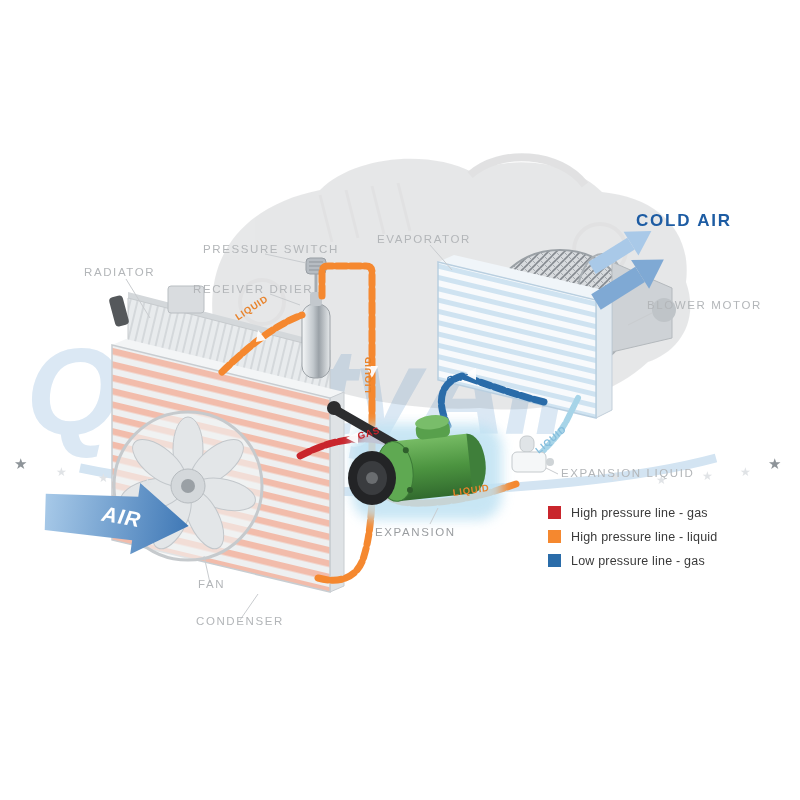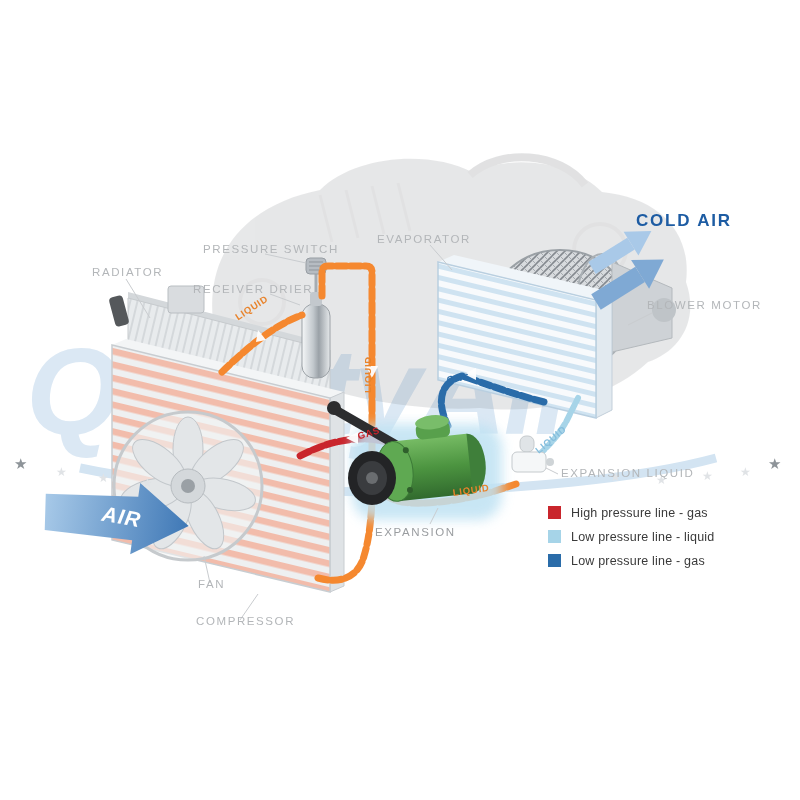--- a/index.html
+++ b/index.html
@@ -210,47 +210,47 @@
       <path d="M270 294 L300 305"></path>
       <path d="M430 245 L452 270"></path>
       <path d="M652 313 L628 325"></path>
       <path d="M558 474 L546 468"></path>
       <path d="M430 524 L438 508"></path>
       <path d="M210 583 L204 556"></path>
       <path d="M240 620 L258 594"></path>
     </g>
   </svg>
 
-  <div class="lbl" style="left:92px;top:266px">RADIATOR</div>
+  <div class="lbl" style="left:84px;top:266px">RADIATOR</div>
   <div class="lbl" style="left:203px;top:243px">PRESSURE SWITCH</div>
   <div class="lbl" style="left:193px;top:283px">RECEIVER DRIER</div>
   <div class="lbl" style="left:377px;top:233px">EVAPORATOR</div>
   <div class="lbl-coldair" style="left:627px;top:211px">COLD AIR</div>
   <div class="lbl" style="left:647px;top:299px">BLOWER MOTOR</div>
   <div class="lbl" style="left:561px;top:467px">EXPANSION LIQUID</div>
   <div class="lbl" style="left:375px;top:526px;color:#9a9da0">EXPANSION</div>
   <div class="lbl" style="left:198px;top:578px">FAN</div>
-  <div class="lbl" style="left:196px;top:615px">COMPRESSOR</div>
+  <div class="lbl" style="left:196px;top:615px">CONDENSER</div>
   <div class="lbl-air" style="left:102px;top:505px">AIR</div>
 
   <div class="plbl" style="left:233px;top:313px;color:#e8832b;transform:rotate(-33deg)">LIQUID</div>
   <div class="plbl" style="left:362px;top:393px;color:#e8832b;transform:rotate(-90deg)">LIQUID</div>
   <div class="plbl" style="left:356px;top:431px;color:#c9252c;transform:rotate(-17deg)">GAS</div>
   <div class="plbl" style="left:446px;top:374px;color:#2a6ca9;transform:rotate(-8deg)">GAS</div>
   <div class="plbl" style="left:533px;top:447px;color:#85bedd;transform:rotate(-40deg)">LIQUID</div>
   <div class="plbl" style="left:452px;top:487px;color:#e8832b;transform:rotate(-8deg)">LIQUID</div>
 
   <div class="legend">
     <div class="legend-row">
       <span class="swatch" style="background: rgb(201, 37, 44);"></span>
       <span class="legend-text">High pressure line - gas</span>
     </div>
     <div class="legend-row">
-      <span class="swatch" style="background: rgb(166, 212, 232);"></span>
-      <span class="legend-text">Low pressure line - liquid</span>
+      <span class="swatch" style="background: rgb(245, 136, 47);"></span>
+      <span class="legend-text">High pressure line - liquid</span>
     </div>
     <div class="legend-row">
       <span class="swatch" style="background: rgb(42, 108, 169);"></span>
       <span class="legend-text">Low pressure line - gas</span>
     </div>
   </div>
 
   <span class="star dark" style="left:14px;top:455px">★</span>
   <span class="star dark" style="left:768px;top:455px">★</span>
   <span class="star" style="left:56px;top:465px">★</span>

